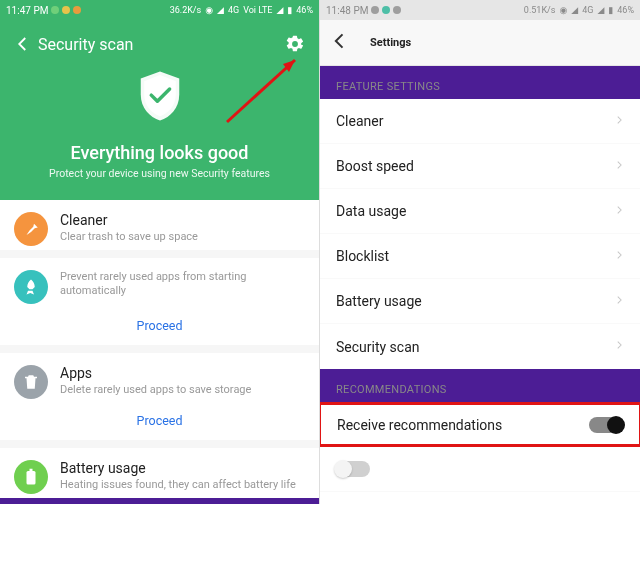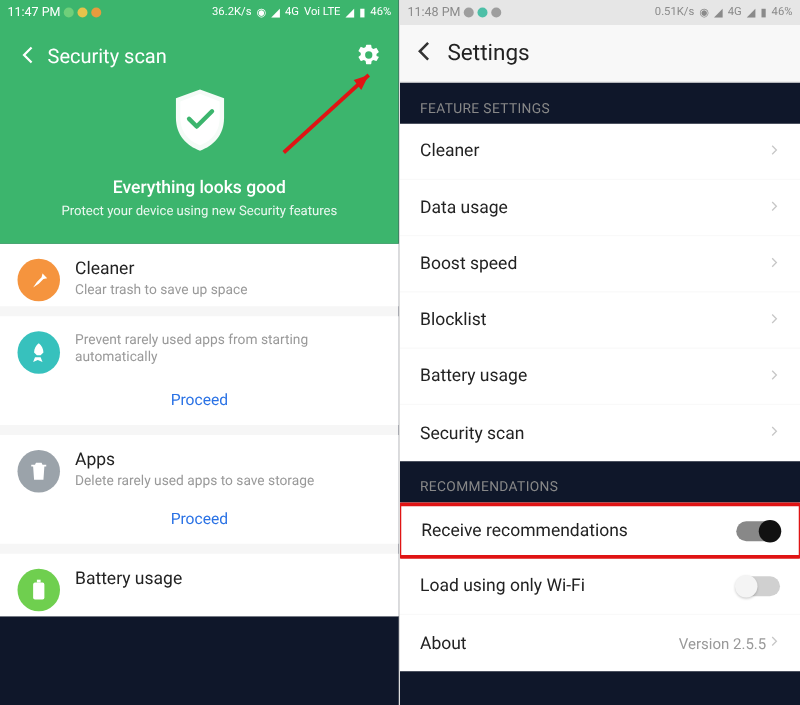--- a/index.html
+++ b/index.html
@@ -1,17 +1,17 @@
 <!DOCTYPE html>
 <html><head>
 <meta charset="utf-8">
 <style>
   * { margin: 0; padding: 0; box-sizing: border-box; font-family: -apple-system, Roboto, "Helvetica Neue", Arial, sans-serif; }
   body { background: #fff; width: 640px; height: 564px; overflow: hidden; display: flex; }
-  .phone { width: 320px; height: 564px; background: #0f172a; position: relative; overflow: hidden; }
+  .phone { width: 320px; height: 504px; background: #4c1d95; position: relative; overflow: hidden; }
   .phone-left { border-right: 1px solid #ddd; }
 
   
   .status-bar { height: 20px; display: flex; align-items: center; padding: 0 6px; font-size: 10px; color: #fff; }
   .left-status { justify-content: space-between; background: #3cb56d; }
   .right-status { justify-content: space-between; background: #e6e6e6; color: #8a8a8a; align-items: center; }
   .status-left-cluster, .status-right-cluster { display: flex; align-items: center; gap: 3px; }
   .status-right-cluster { font-size: 9px; gap: 4px; }
   .dot { width: 8px; height: 8px; border-radius: 50%; display: inline-block; }
   .dot.green { background: #6fcf7a; }
@@ -19,21 +19,21 @@
   .dot.orange { background: #e79b3e; }
   .dot.teal { background: #4dbfa7; }
   .dot.grey { background: #9e9e9e; }
 
   
   .green-hero { background: #3cb56d; color: #fff; text-align: center; padding: 10px 14px 20px; position: relative; }
   .hero-top { display: flex; align-items: center; justify-content: space-between; height: 28px; }
   .hero-title { font-size: 16px; font-weight: 400; margin-left: 6px; flex: 1; text-align: left; }
   .back-chevron svg, .gear svg { display: block; }
   .shield-wrap { margin: 8px auto 10px; width: 60px; height: 60px; display: flex; align-items: center; justify-content: center; }
-  .hero-heading { font-size: 14px; font-weight: 500; margin-bottom: 4px; margin-top: 16px; }
+  .hero-heading { font-size: 18px; font-weight: 500; margin-bottom: 4px; margin-top: 16px; }
   .hero-sub { font-size: 10.5px; opacity: 0.9; }
 
   
   .arrow-anno { position: absolute; top: 30px; right: 12px; pointer-events: none; }
 
   
   .left-list { background: #f6f6f6; }
   .card { background: #fff; margin-bottom: 8px; }
   .card-row { display: flex; align-items: flex-start; padding: 12px 14px 4px; gap: 12px; }
   .icon-circle { width: 34px; height: 34px; border-radius: 50%; display: flex; align-items: center; justify-content: center; flex-shrink: 0; }
@@ -41,21 +41,21 @@
   .ic-teal { background: #37c1bd; }
   .ic-grey { background: #9ba3aa; }
   .ic-green { background: #6fcf4f; }
   .card-texts { flex: 1; }
   .card-title { font-size: 14px; color: #222; margin-bottom: 2px; }
   .card-sub { font-size: 11px; color: #999; line-height: 1.3; }
   .card-action { text-align: center; font-size: 12.5px; color: #2a72e5; padding: 10px 0 12px; }
 
   
   .settings-header { background: #f8f8f8; display: flex; align-items: center; height: 46px; padding: 0 10px; border-bottom: 1px solid #e6e6e6; }
-  .settings-header .title { font-size: 18px; font-weight: 400; color: #222; margin-left: 8px; }
+  .settings-header .title { font-size: 11px; font-weight: 700; color: #222; margin-left: 20px; }
   .section-label { font-size: 11px; color: #888; padding: 14px 16px 6px; letter-spacing: 0.3px; }
   .settings-list { background: #fff; }
   .set-row { display: flex; align-items: center; justify-content: space-between; padding: 0 16px; height: 45px; border-bottom: 1px solid #f9f9f9; }
   .set-row:last-child { border-bottom: none; }
   .set-label { font-size: 14px; color: #222; }
   .chev-right { color: #c7c7c7; }
   .row-highlight { border: 3px solid #e01414; border-radius: 3px; margin: 0 -2px; }
 
   
   .toggle { width: 34px; height: 16px; border-radius: 10px; position: relative; }
@@ -171,20 +171,21 @@
     <div class="card">
       <div class="card-row">
         <div class="icon-circle ic-green">
           <svg width="18" height="18" viewBox="0 0 24 24" fill="#fff">
               <rect x="6" y="4" width="12" height="18" rx="2"></rect>
               <rect x="10" y="1" width="4" height="3"></rect>
             </svg>
         </div>
         <div class="card-texts">
           <div class="card-title">Battery usage</div>
+          <div class="card-sub">Heating issues found, they can affect battery life</div>
         </div>
       </div>
     </div>
 
   </div>
 </div>
 
 <div class="phone">
 
   <div class="status-bar right-status">
@@ -217,27 +218,27 @@
   <div class="section-label">FEATURE SETTINGS</div>
 
   <div class="settings-list">
     <div class="set-row">
       <span class="set-label">Cleaner</span>
       <span class="chev-right"><svg width="10" height="14" viewBox="0 0 24 24" fill="none" stroke="currentColor" stroke-width="2.5">
             <polyline points="9 4 17 12 9 20"></polyline>
           </svg></span>
     </div>
     <div class="set-row">
+      <span class="set-label">Boost speed</span>
+      <span class="chev-right"><svg width="10" height="14" viewBox="0 0 24 24" fill="none" stroke="currentColor" stroke-width="2.5">
+            <polyline points="9 4 17 12 9 20"></polyline>
+          </svg></span>
+    </div>
+    <div class="set-row">
       <span class="set-label">Data usage</span>
-      <span class="chev-right"><svg width="10" height="14" viewBox="0 0 24 24" fill="none" stroke="currentColor" stroke-width="2.5">
-            <polyline points="9 4 17 12 9 20"></polyline>
-          </svg></span>
-    </div>
-    <div class="set-row">
-      <span class="set-label">Boost speed</span>
       <span class="chev-right"><svg width="10" height="14" viewBox="0 0 24 24" fill="none" stroke="currentColor" stroke-width="2.5">
             <polyline points="9 4 17 12 9 20"></polyline>
           </svg></span>
     </div>
     <div class="set-row">
       <span class="set-label">Blocklist</span>
       <span class="chev-right"><svg width="10" height="14" viewBox="0 0 24 24" fill="none" stroke="currentColor" stroke-width="2.5">
             <polyline points="9 4 17 12 9 20"></polyline>
           </svg></span>
     </div>
@@ -258,21 +259,20 @@
   <div class="section-label">RECOMMENDATIONS</div>
 
   <div class="settings-list">
     <div class="set-row row-highlight">
       <span class="set-label">Receive recommendations</span>
       <span class="toggle on">
           <span class="knob"></span>
         </span>
     </div>
     <div class="set-row">
-      <span class="set-label">Load using only Wi-Fi</span>
       <span class="toggle off">
           <span class="knob"></span>
         </span>
     </div>
     <div class="set-row">
       <span class="set-label">About</span>
       <span class="about-right">
         <span class="version-text">Version 2.5.5</span>
         <span class="chev-right"><svg width="10" height="14" viewBox="0 0 24 24" fill="none" stroke="currentColor" stroke-width="2.5">
               <polyline points="9 4 17 12 9 20"></polyline>

